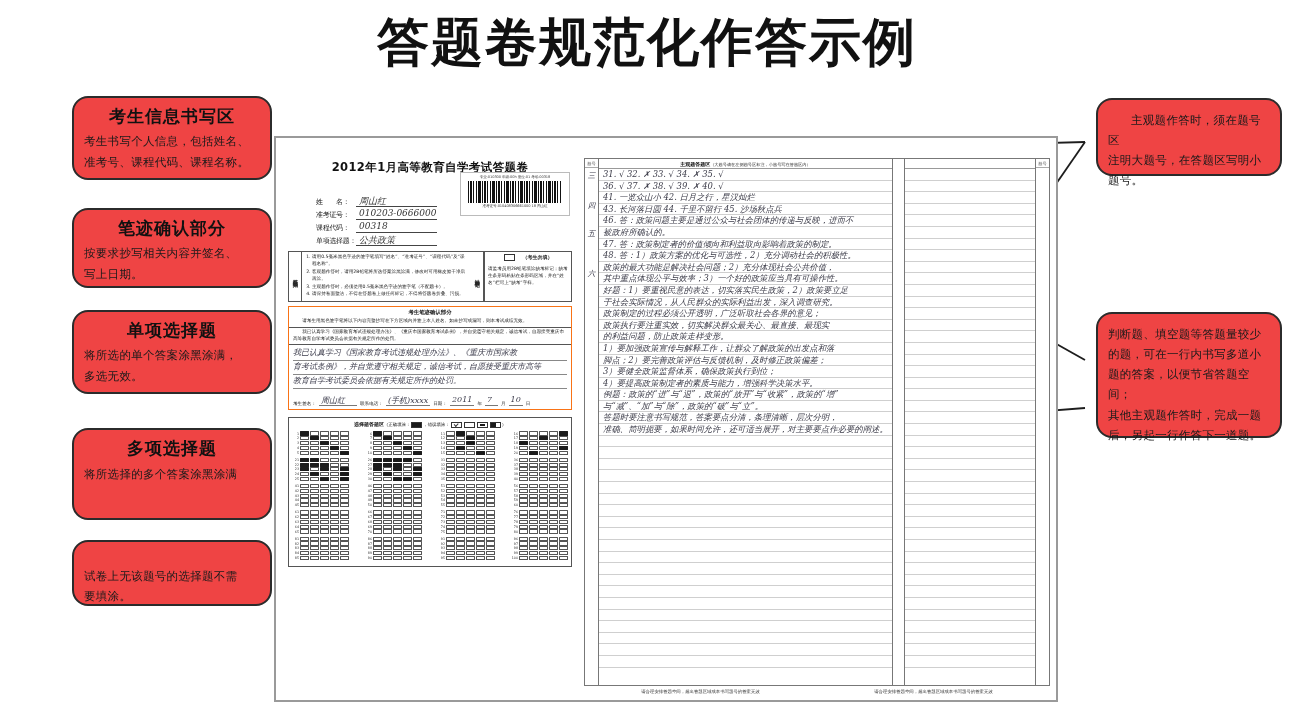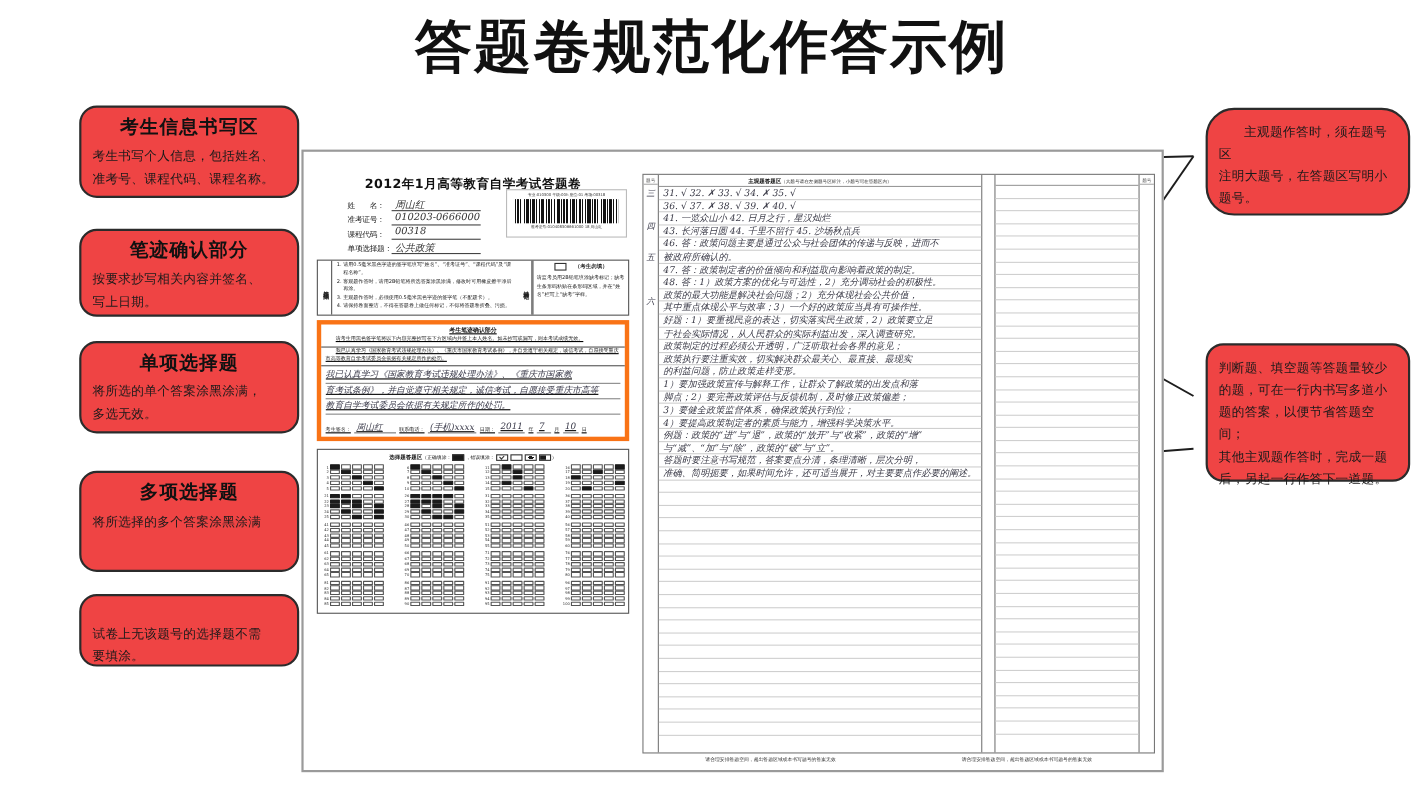--- a/index.html
+++ b/index.html
@@ -62,21 +62,21 @@
 
   
   #left-page{
     position:relative;
     width:296px;
     box-sizing:border-box;
     background:#fff;
   }
   #sheet-title{
     text-align:center;font-size:11.5px;font-weight:bold;color:#111;
-    margin:16px 0 5px 0;letter-spacing:0.4px;
+    margin:16px 0 20px 0;letter-spacing:0.4px;
   }
   .info-row{display:flex;align-items:flex-end;font-size:7px;color:#222;margin:0 0 1px 14px;}
   .info-row .lbl{width:40px;white-space:nowrap;letter-spacing:-.3px;margin-left:20px;}
   .info-row .val{
     flex:0 0 78px;border-bottom:1px solid #444;height:11px;
     font-family:"DejaVu Serif","Liberation Serif",serif;
     font-size:9px;color:#333;
     font-style:italic;
     padding-left:3px;
     overflow:hidden;white-space:nowrap;
@@ -118,21 +118,21 @@
     width:80px;border-left:1px solid #555;padding:2px 3px;text-align:center;
   }
   #instr-table .notecol .nt-head{font-weight:bold;font-size:5px;margin-bottom:3px;}
   #instr-table .notecol .nt-head .sq{
     display:inline-block;width:9px;height:5px;border:1px solid #333;
     vertical-align:middle;margin-right:8px;
   }
   #instr-table .notecol .nt-body{text-align:left;line-height:1.6;}
 
   
-  #confirm-box{margin:4px 6px 0 6px;border:4px solid #f97316;box-sizing:border-box;text-decoration:underline;}
+  #confirm-box{margin:4px 6px 0 6px;border:1px solid #f97316;box-sizing:border-box;}
   #confirm-box .cb-head{text-align:center;font-weight:bold;font-size:5.4px;padding:2px 0 1px;color:#111;}
   #confirm-box .cb-req{font-size:4.6px;color:#222;line-height:1.6;padding:0 4px 2px 4px;text-indent:2em;}
   #confirm-box .cb-sep{border-top:1px solid #555;}
   #confirm-box .cb-write{height:46px;padding:2px 4px 0 4px;position:relative;}
   .hand{
     font-family:"DejaVu Serif","Liberation Serif",serif;
     font-style:italic;color:#3a3a4a;
   }
   #confirm-box .cb-write .hline{
     border-bottom:1px solid #888;height:13px;
@@ -243,21 +243,21 @@
   <div class="callout" style="left:72px;top:428px;width:200px;height:92px;">
     <div class="c-title">多项选择题</div>
     <div class="c-body" style="margin-top:6px;">将所选择的多个答案涂黑涂满</div>
   </div>
 
   <div class="callout" style="left:72px;top:540px;width:200px;height:66px;padding-top:24px;">
     <div class="c-body">试卷上无该题号的选择题不需</div>
     <div class="c-body">要填涂。</div>
   </div>
 
-  <div class="callout" style="left:1096px;top:98px;width:186px;height:98px;padding-top:10px;border-radius:26px;">
+  <div class="callout" style="left:1096px;top:98px;width:186px;height:78px;padding-top:10px;">
     <div class="c-body indent">主观题作答时，须在题号区</div>
     <div class="c-body">注明大题号，在答题区写明小</div>
     <div class="c-body">题号。</div>
   </div>
 
   <div class="callout" style="left:1096px;top:312px;width:186px;height:126px;padding-top:10px;">
     <div class="c-body">判断题、填空题等答题量较少</div>
     <div class="c-body">的题，可在一行内书写多道小</div>
     <div class="c-body">题的答案，以便节省答题空间；</div>
     <div class="c-body">其他主观题作答时，完成一题</div>

